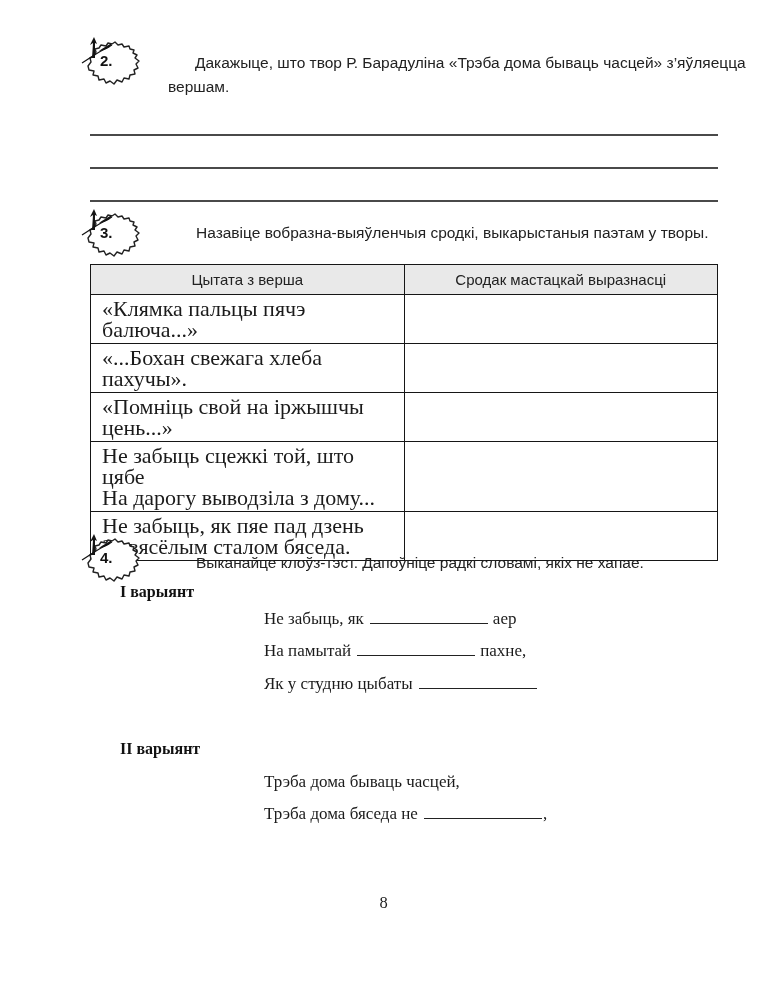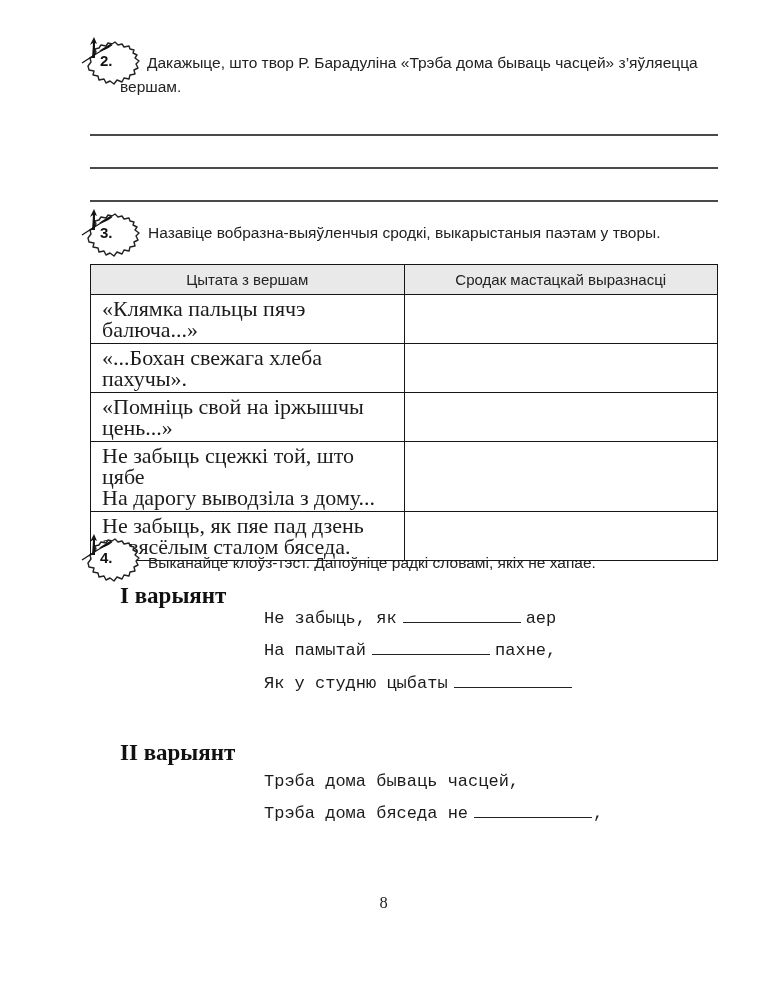--- a/index.html
+++ b/index.html
@@ -1,20 +1,20 @@
 <!DOCTYPE html>
 <html><head>
 <meta charset="utf-8">
 <style>
   html,body{margin:0;padding:0;}
   body{
     width:767px;height:1000px;background:#ffffff;position:relative;
     font-family:"Liberation Sans",sans-serif;color:#1c1c1c;overflow:hidden;
   }
-  .abs{position:absolute;}
+  .abs{position:absolute;margin-left:48px;}
   
   .task-icon{position:absolute;width:66px;height:58px;}
   .task-icon svg{position:absolute;left:0;top:0;}
   .icon-num{
     position:absolute;left:20px;top:17px;width:30px;
     font-weight:bold;font-size:15px;font-family:"Liberation Sans",sans-serif;color:#111;
   }
   
   .task-text{font-size:15.5px;line-height:24px;color:#222;}
   .hang{ text-indent:27px;}
@@ -32,23 +32,23 @@
   table.quotes td{
     border:1.5px solid #161616;vertical-align:middle;
     font-family:"Liberation Serif",serif;font-size:22px;color:#1b1b1b;
     padding:3px 8px 3px 11px;line-height:21px;
   }
   tr.r-single{height:36px;}
   tr.r-double{height:46px;padding-left:40px;}
   
   .variant-title{
     position:absolute;left:120px;
-    font-family:"Liberation Serif",serif;font-weight:bold;font-size:23px;color:#111;text-align:center;
+    font-family:"Liberation Serif",serif;font-weight:bold;font-size:16px;color:#111;text-align:center;
   }
-  .cloze{position:absolute;left:264px;font-family:Liberation Mono, monospace;font-size:17px;color:#1b1b1b;}
+  .cloze{position:absolute;left:264px;font-family:Liberation Serif, serif;font-size:17px;color:#1b1b1b;}
   .cloze-line{height:32.4px;white-space:nowrap;}
   .blank{
     display:inline-block;width:118px;height:2px;
     border-bottom:1.6px solid #222;vertical-align:baseline;
     margin:0 5px 0 6px;
   }
   .blank.short{width:112px;}
   .blank.tight{margin-right:1px;}
   .page-num{
     position:absolute;left:0;right:0;top:893px;text-align:center;
@@ -84,21 +84,21 @@
 </div>
 <div class="abs task-text" style="left:148px;top:221px;width:575px;">Назавіце вобразна-выяўленчыя сродкі, выкарыстаныя паэтам у творы.</div>
 
 <table class="quotes">
   <colgroup>
       <col style="width:50%">
       <col style="width:50%">
     </colgroup>
   <thead>
     <tr>
-      <th>Цытата з вершам</th>
+      <th>Цытата з верша</th>
       <th>Сродак мастацкай выразнасці</th>
     </tr>
   </thead>
   <tbody>
     <tr class="r-single">
       <td>
           <div>«Клямка пальцы пячэ балюча...»</div>
           <div></div>
         </td>
       <td></td>

